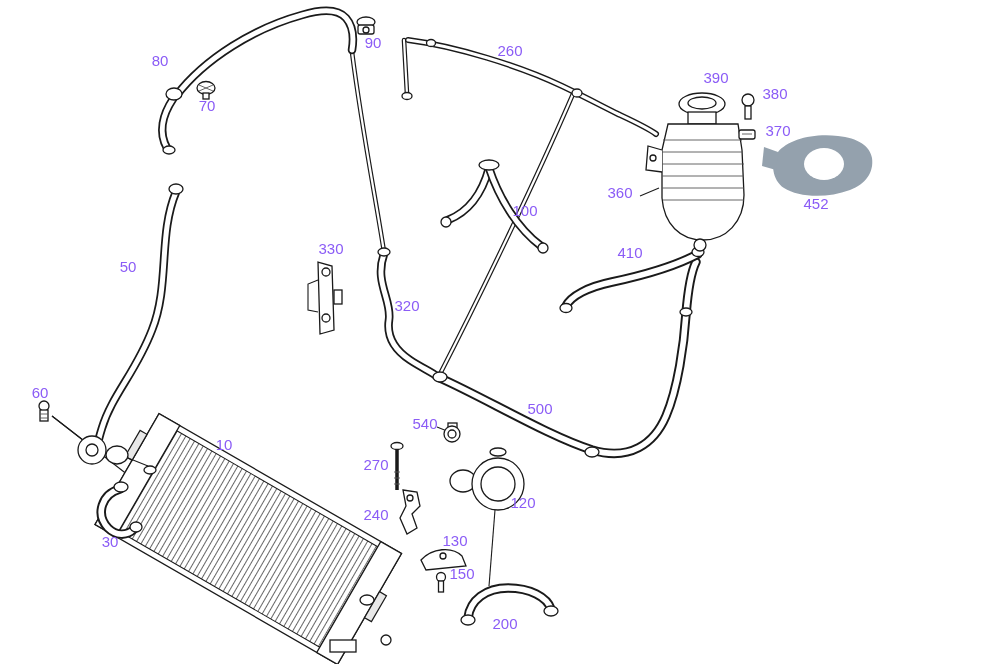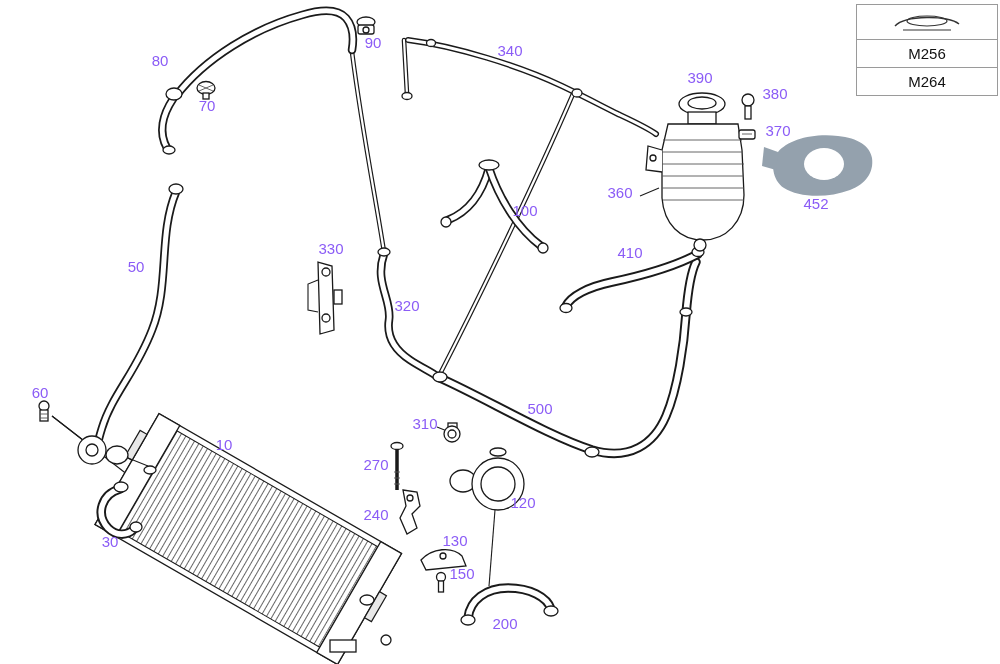--- a/index.html
+++ b/index.html
@@ -243,53 +243,38 @@
   <g>
     <ellipse class="pt" cx="367" cy="600" rx="7" ry="5"></ellipse>
     <circle class="pt" cx="386" cy="640" r="5"></circle>
     <rect class="pt" x="330" y="640" width="26" height="12"></rect>
     <ellipse class="pt" cx="150" cy="470" rx="6" ry="4"></ellipse>
   </g>
 </svg>
 
 <div class="plabel" style="left:224px;top:444px">10</div>
 <div class="plabel" style="left:110px;top:541px">30</div>
-<div class="plabel" style="left:136px;top:266px">50</div>
+<div class="plabel" style="left:128px;top:266px">50</div>
 <div class="plabel" style="left:40px;top:392px">60</div>
 <div class="plabel" style="left:207px;top:105px">70</div>
 <div class="plabel" style="left:160px;top:60px">80</div>
 <div class="plabel" style="left:373px;top:42px">90</div>
 <div class="plabel" style="left:525px;top:210px">100</div>
 <div class="plabel" style="left:505px;top:623px">200</div>
 <div class="plabel" style="left:523px;top:502px">120</div>
 <div class="plabel" style="left:376px;top:514px">240</div>
 <div class="plabel" style="left:455px;top:540px">130</div>
 <div class="plabel" style="left:462px;top:573px">150</div>
 <div class="plabel" style="left:376px;top:464px">270</div>
 <div class="plabel" style="left:540px;top:408px">500</div>
-<div class="plabel" style="left:425px;top:423px">310</div>
+<div class="plabel" style="left:425px;top:423px">540</div>
 <div class="plabel" style="left:407px;top:305px">320</div>
 <div class="plabel" style="left:331px;top:248px">330</div>
-<div class="plabel" style="left:510px;top:50px">340</div>
+<div class="plabel" style="left:510px;top:50px">260</div>
 <div class="plabel" style="left:620px;top:192px">360</div>
 <div class="plabel" style="left:816px;top:203px">452</div>
 <div class="plabel" style="left:778px;top:130px">370</div>
 <div class="plabel" style="left:775px;top:93px">380</div>
-<div class="plabel" style="left:700px;top:77px">390</div>
+<div class="plabel" style="left:716px;top:77px">390</div>
 <div class="plabel" style="left:630px;top:252px">410</div>
 
-<div class="legend">
-  <div class="legend-cell iconcell">
-    <svg width="120" height="28" viewBox="0 0 120 28" style="position:static">
-      <path d="M 28,18 C 38,7 82,7 92,16" fill="none" stroke="#333" stroke-width="1.4"></path>
-      <ellipse cx="60" cy="13" rx="20" ry="5" fill="none" stroke="#333" stroke-width="1.2"></ellipse>
-      <line x1="36" y1="22" x2="84" y2="22" stroke="#333" stroke-width="1.2"></line>
-    </svg>
-  </div>
-  <div class="legend-cell">
-    <span>M256</span>
-  </div>
-  <div class="legend-cell">
-    <span>M264</span>
-  </div>
+
 </div>
 
-</div>
-
 </body></html>

